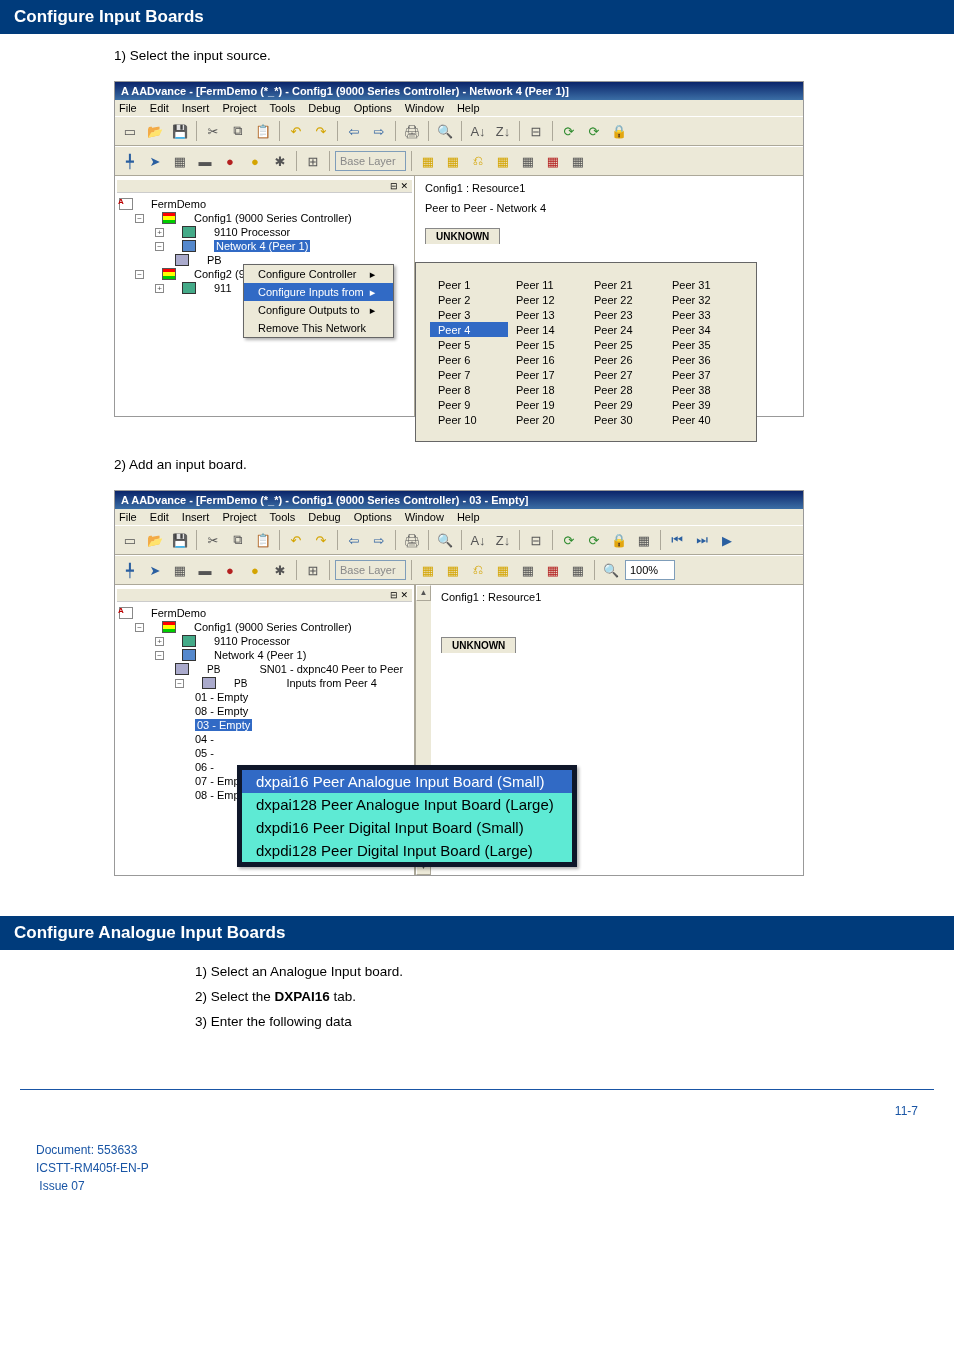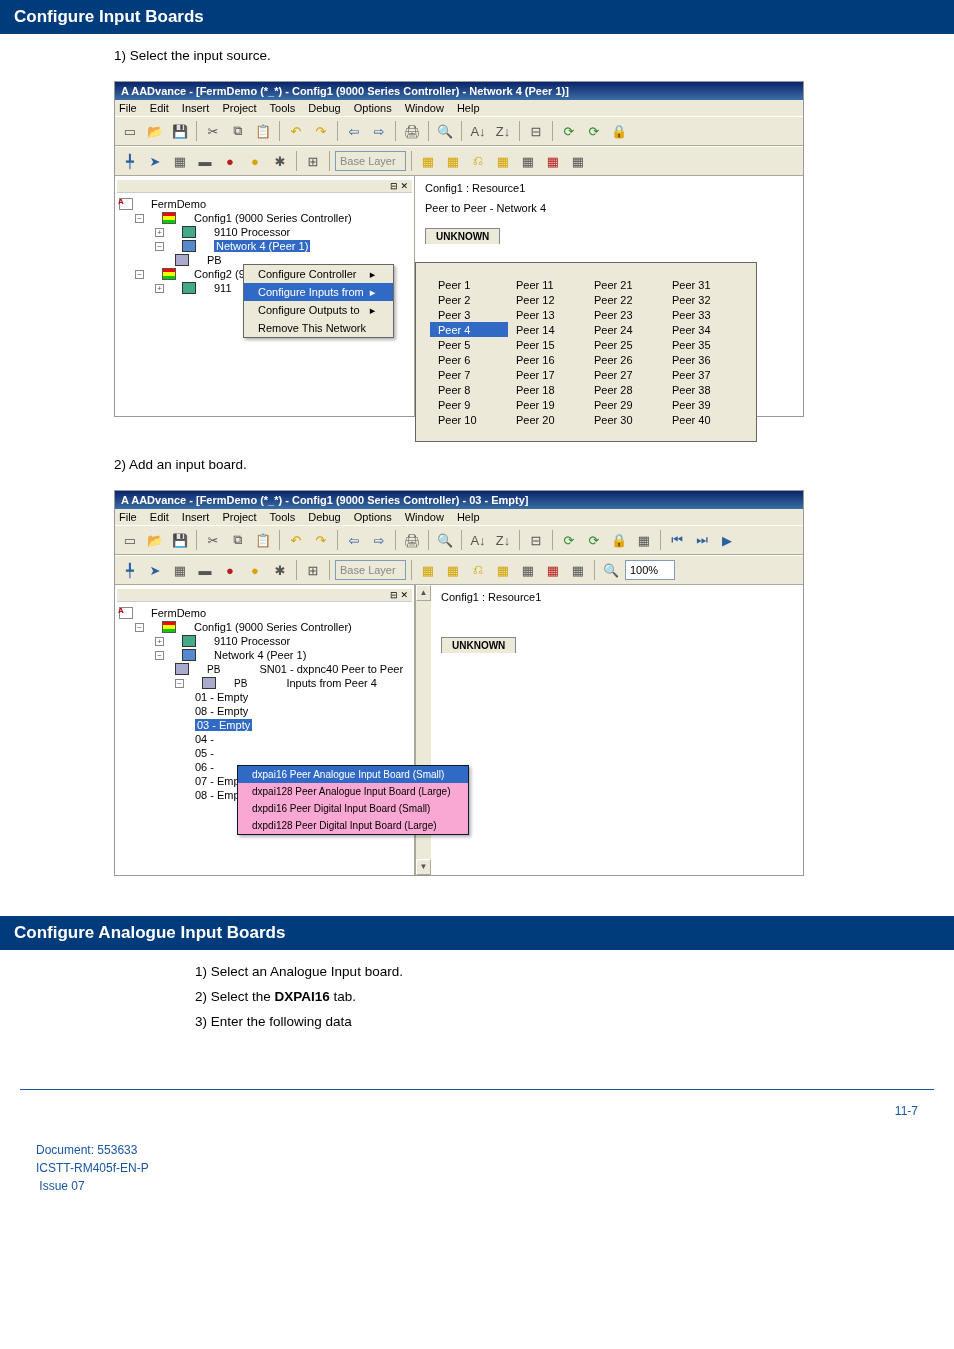--- a/index.html
+++ b/index.html
@@ -156,23 +156,23 @@
     font-size: 11px;
     padding: 14px;
     display: grid;
     grid-template-columns: repeat(4, 78px);
   }
   .peer-cell { padding: 1.5px 8px; }
   .peer-cell.hi { background: #316ac5; color: #fff; }
   
   .ctx2 {
     position: absolute;
-    background: #f9a8d4;
-    border: 1px solid #0f172a;
-    font-size: 10px;
+    background: #5eead4;
+    border: 5px solid #0f172a;
+    font-size: 15px;
     z-index: 15;
     box-shadow: 2px 2px 3px rgba(0,0,0,.3);
   }
   
   .list-steps { margin-left: 195px; padding-right: 30px; }
   .list-steps .step-text { margin-bottom: 10px; }
   
   .footer-line { border-top: 1.5px solid #1955a5; margin: 60px 20px 0 20px; }
   .footer {
     display: flex;

